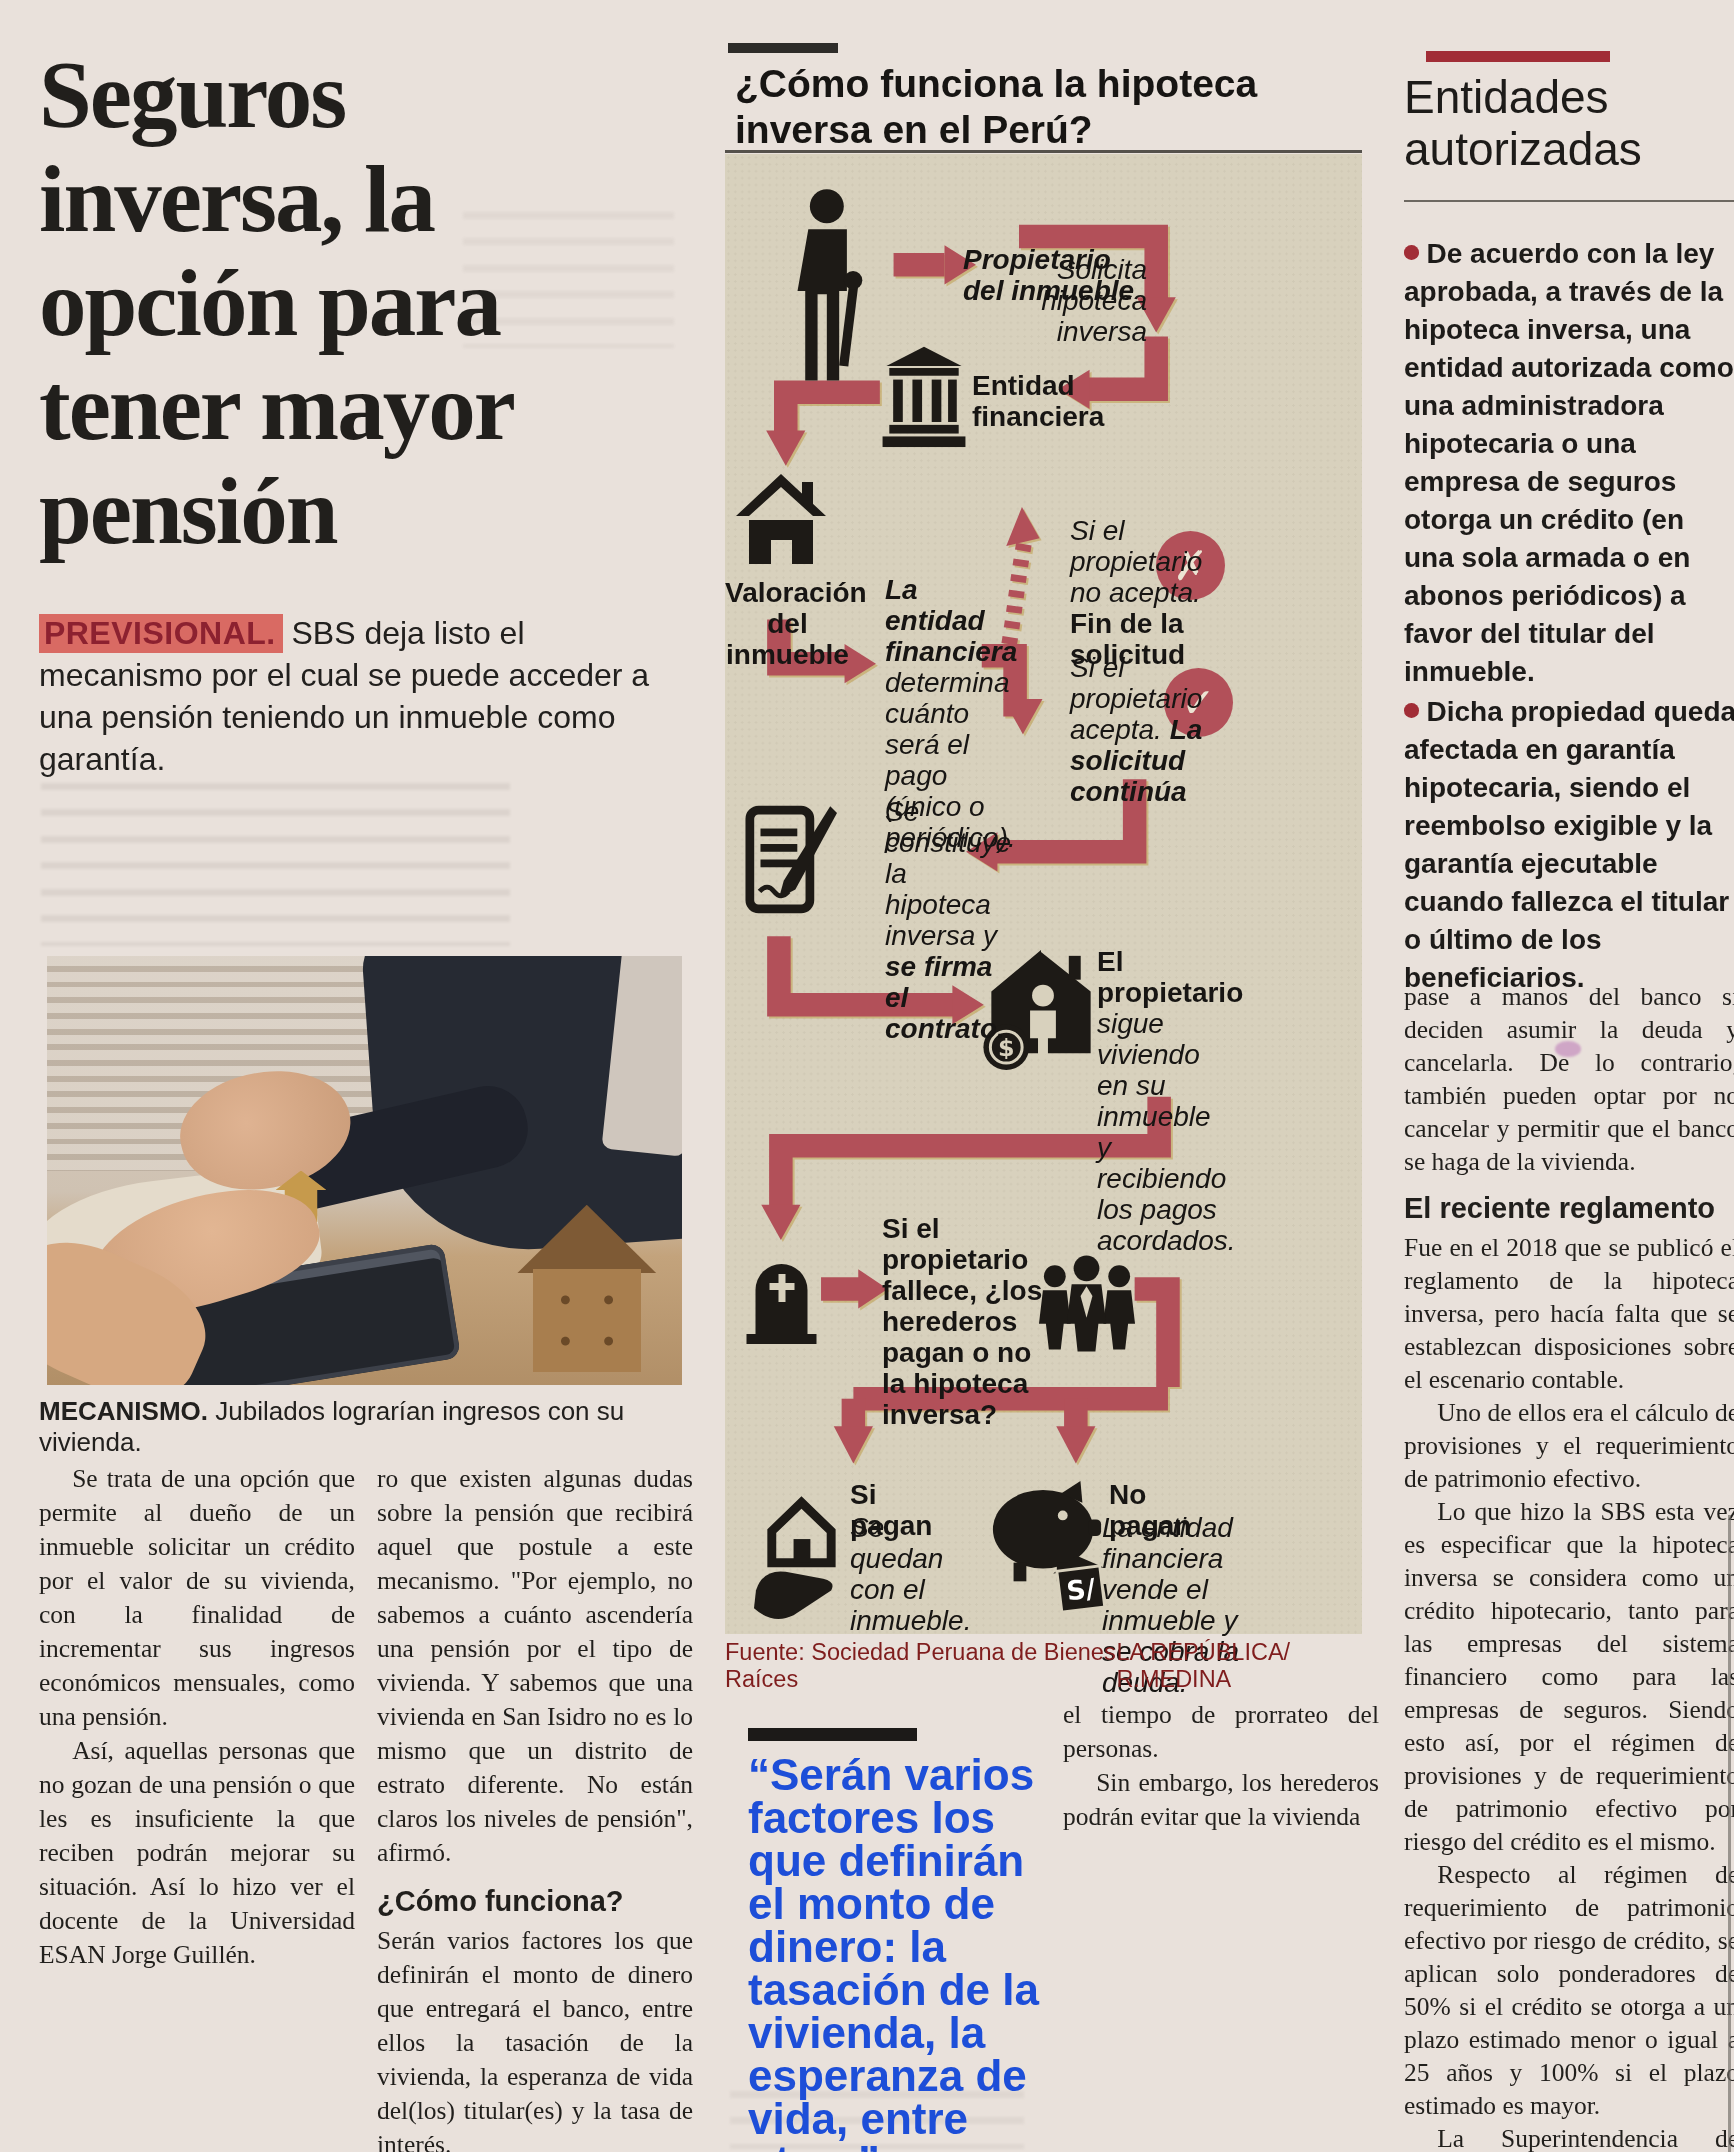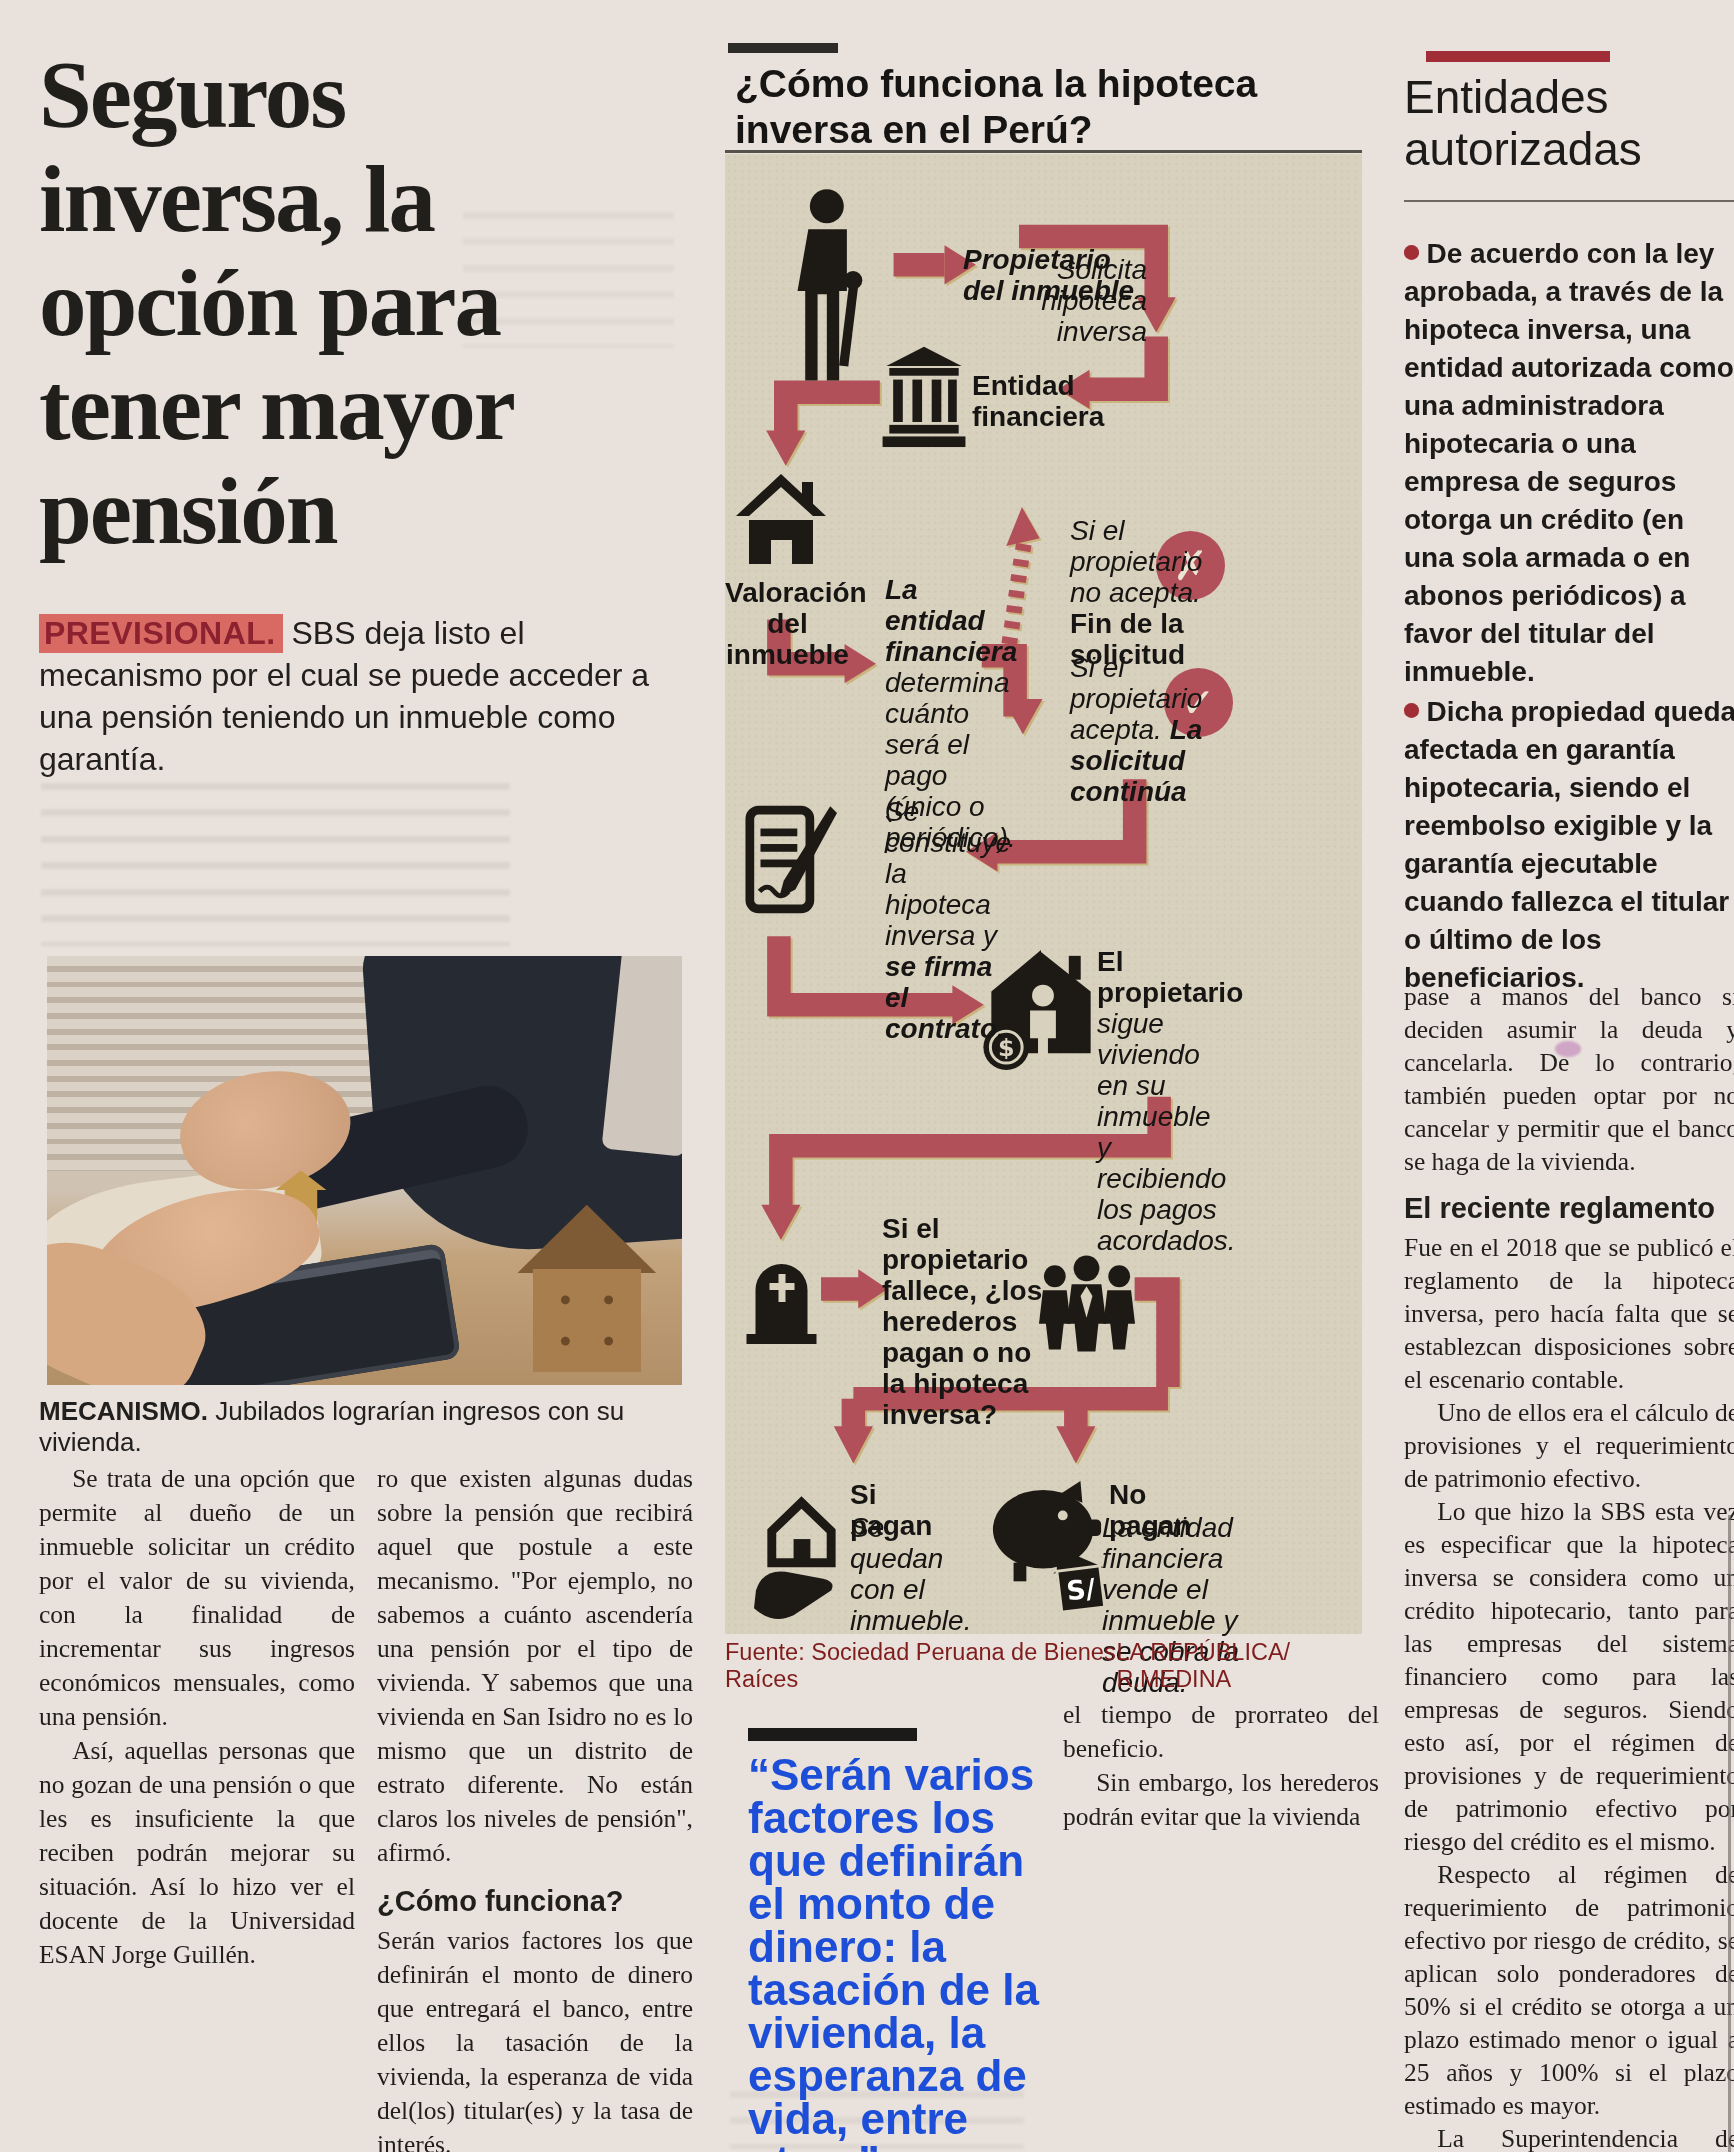--- a/index.html
+++ b/index.html
@@ -119,21 +119,21 @@
     <p class="ind">Así, aquellas personas que no gozan de una pensión o que les es insuficiente la que reciben podrán mejorar su situación. Así lo hizo ver el docente de la Universidad ESAN Jorge Guillén.</p>
 
   </div>
   <div class="abs col2 serifbody">
     <p>ro que existen algunas dudas sobre la pensión que recibirá aquel que postule a este mecanismo. "Por ejemplo, no sabemos a cuánto ascendería una pensión por el tipo de vivienda. Y sabemos que una vivienda en San Isidro no es lo mismo que un distrito de estrato diferente. No están claros los niveles de pensión", afirmó.</p>
     <p class="bodysub">¿Cómo funciona?</p>
     <p>Serán varios factores los que definirán el monto de dinero que entregará el banco, entre ellos la tasación de la vivienda, la esperanza de vida del(los) titular(es) y la tasa de interés.</p>
 
   </div>
   <div class="abs col4 serifbody">
-    <p>el tiempo de prorrateo del beneficio.</p>
+    <p>el tiempo de prorrateo del personas.</p>
     <p class="ind">Sin embargo, los herederos podrán evitar que la vivienda</p>
   </div>
 
   <div class="abs info sans">
     <div class="info-bar"></div>
     <div class="info-title">¿Cómo funciona la hipoteca inversa en el Perú?</div>
     <div class="info-divider"></div>
 
     <div class="chart">
 

